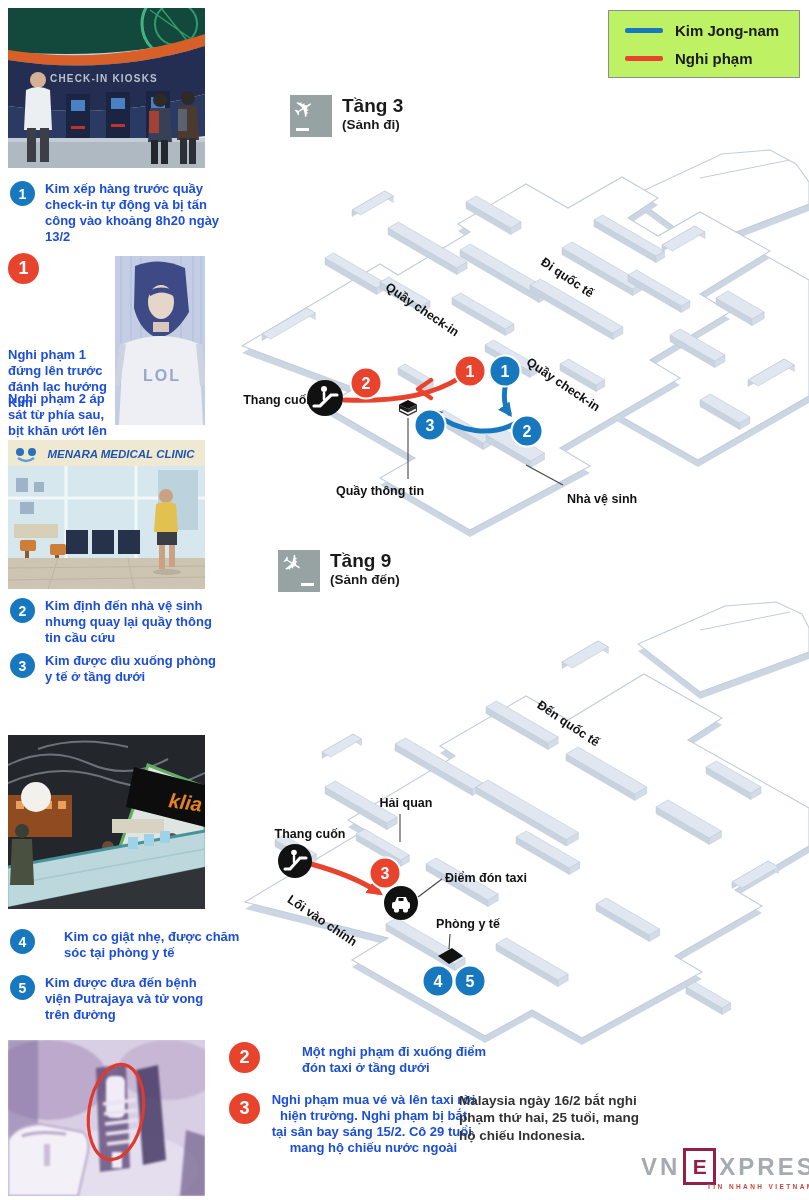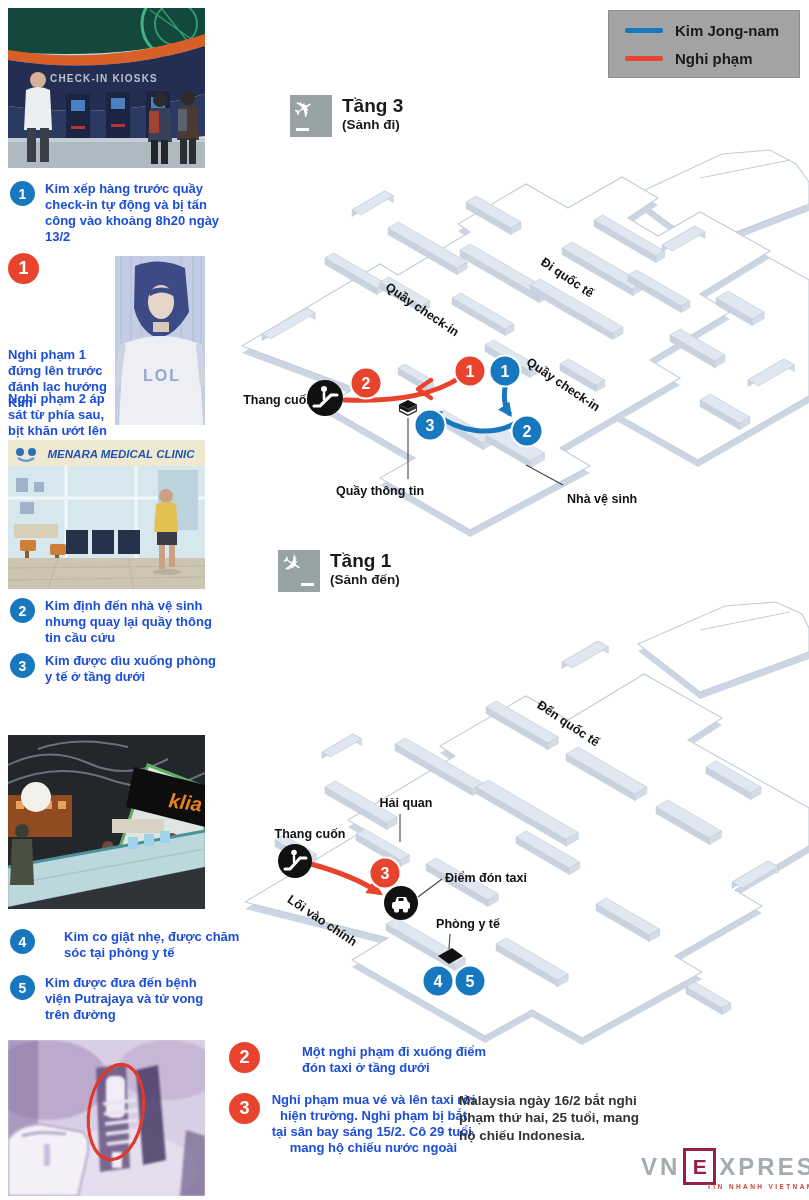--- a/index.html
+++ b/index.html
@@ -1,21 +1,21 @@
 <!DOCTYPE html>
 <html><head>
 <meta charset="utf-8">
 <style>
   html,body{margin:0;padding:0;background:#fff;}
   .page{position:relative;width:809px;height:1200px;background:#fff;overflow:hidden;
         font-family:"Liberation Sans","DejaVu Sans",sans-serif;}
   .photo{position:absolute;overflow:hidden;background:#ddd;}
   svg{display:block;}
   
-  .legend{position:absolute;left:608px;top:10px;width:190px;height:66px;border:1px solid #8d8d8d;background:#a3a3a3;}
+  .legend{position:absolute;left:608px;top:10px;width:190px;height:66px;border:1px solid #8d8d8d;background:#bef264;}
   .legend-row{display:flex;align-items:center;gap:12px;margin:11px 0 0 16px;}
   .swatch{display:inline-block;width:38px;height:5px;border-radius:2px;}
   .swatch.blue{background:#1878bf;}
   .swatch.red{background:#e8432c;}
   .legend-label{font-size:15px;font-weight:bold;color:#1a1a1a;}
   
   .cnum{position:absolute;border-radius:50%;color:#fff;font-weight:bold;
         display:flex;align-items:center;justify-content:center;}
   .c-blue{background:#1878bf;}
   .c-red{background:#e8432c;}
@@ -446,21 +446,21 @@
         <text class="badge-num" x="200" y="282.5">3</text>
     </g>
   </svg>
 
   <div class="floor-head" style="left:278px;top:550px;">
     <div class="floor-icon">
       <span class="plane plane-arr">✈</span>
         <span class="bar bar-r"></span>
     </div>
     <div>
-      <div class="floor-title">Tầng 1</div>
+      <div class="floor-title">Tầng 9</div>
       <div class="floor-sub">(Sảnh đến)</div>
     </div>
   </div>
 
   <svg style="position:absolute;left:230px;top:600px;overflow:visible;" width="579" height="435" viewBox="0 0 579 435">
     <defs>
       <marker id="aRed2" markerUnits="userSpaceOnUse" markerWidth="20" markerHeight="18" refX="10" refY="8" orient="auto">
         <path d="M0,0 L16,8 L0,16 Z" fill="#e8432c"></path>
       </marker>
     </defs>

